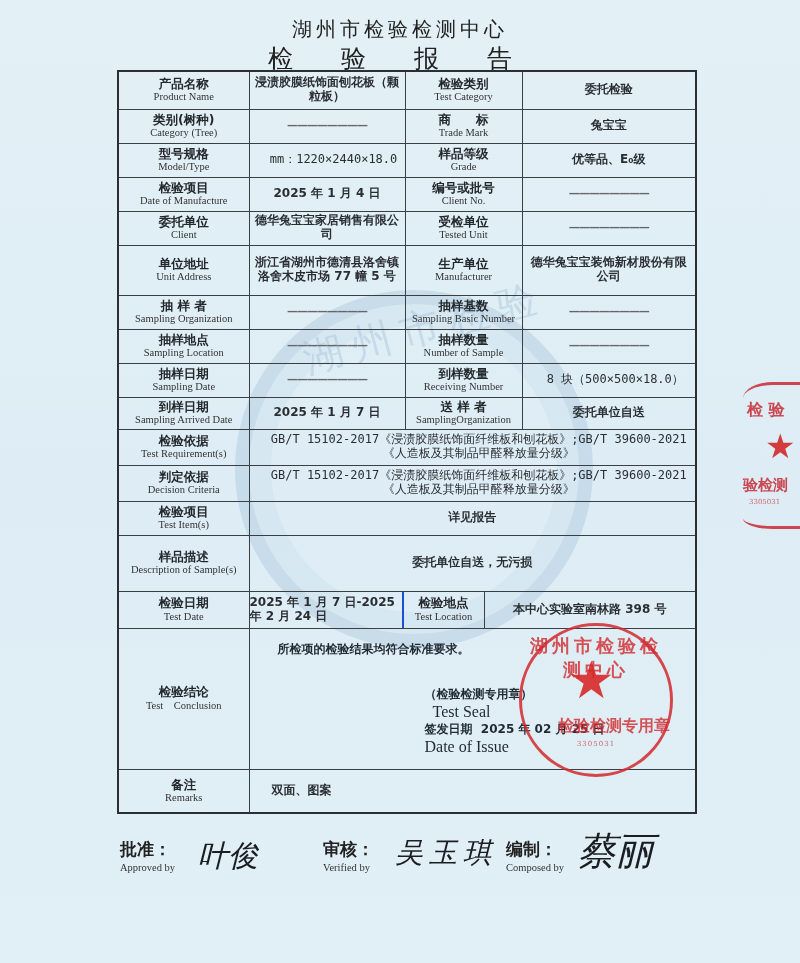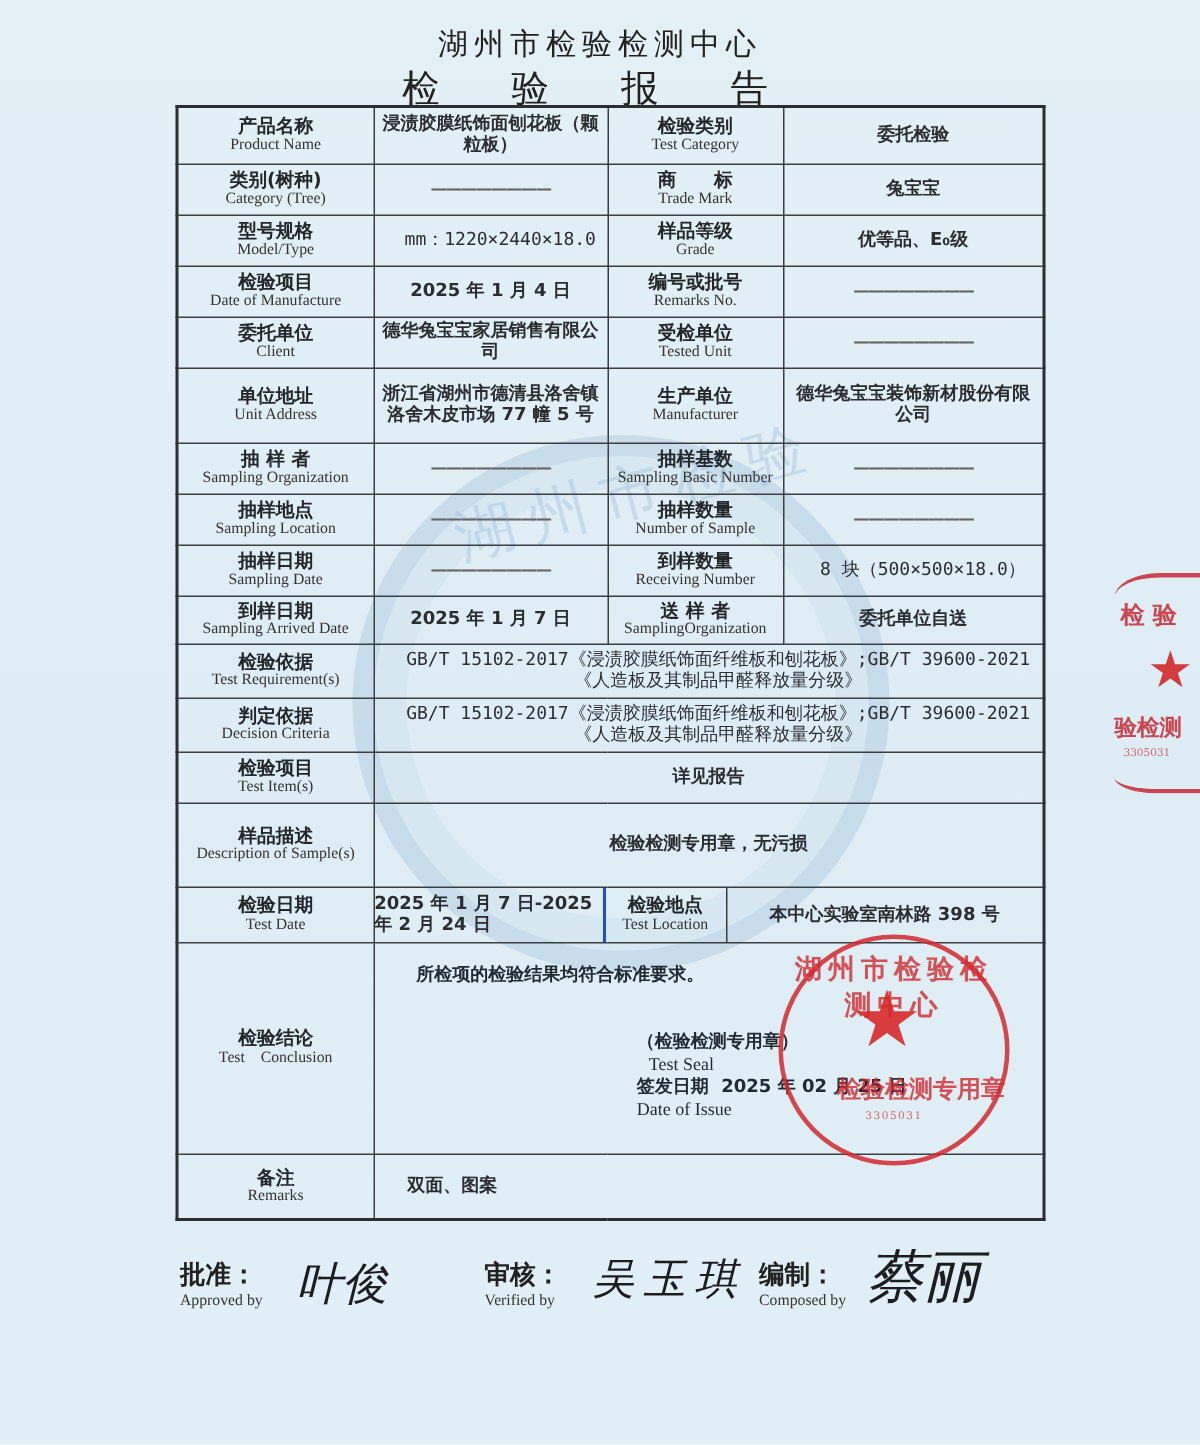--- a/index.html
+++ b/index.html
@@ -41,21 +41,21 @@
   .val { font-family: "DejaVu Sans", sans-serif; font-size: 12px; font-weight: bold; color: #2a2e33; }
   .val.mono { font-family: "DejaVu Sans Mono", monospace; font-weight: normal; font-size: 12px; padding-left: 16px; }
   .val.left { text-align: left; }
   .dash { color: #666; letter-spacing: -1px; font-size: 11px; }
   .thick-top td { border-top: 2px solid #2b2f33; }
 
   .conclusion-cell { position: relative; height: 138px; text-align: left !important; }
   .conc-text { position: absolute; left: 28px; top: 14px; font-family: "DejaVu Sans", sans-serif; font-size: 12px; font-weight: bold; }
   .seal-block { position: absolute; left: 175px; top: 58px; font-size: 12px; line-height: 1.25; }
   .seal-block .cn { font-family: "DejaVu Sans", sans-serif; font-weight: bold; }
-  .seal-block .en { font-family: "Liberation Serif", serif; font-size: 12px; }
+  .seal-block .en { font-family: "Liberation Serif", serif; font-size: 16px; }
 
   .stamp {
     position: absolute; left: 519px; top: 623px; width: 148px; height: 148px;
     border-radius: 50%; border: 3px solid rgba(210,40,45,0.85);
     pointer-events: none;
   }
   .stamp .arc { position: absolute; left: 0; top: 8px; width: 148px; text-align: center; color: rgba(210,40,45,0.8); font-family: "DejaVu Sans", sans-serif; font-size: 18px; font-weight: bold; letter-spacing: 4px; }
   .stamp .star { position: absolute; left: 46px; top: 28px; font-size: 52px; color: rgba(215,40,40,0.9); line-height: 1; }
   .stamp .bottom { position: absolute; left: 0; top: 90px; width: 148px; text-align: right; color: rgba(210,40,45,0.8); font-family: "DejaVu Sans", sans-serif; font-size: 16px; font-weight: bold; }
   .stamp .code { position: absolute; left: 0; top: 114px; width: 148px; text-align: center; color: rgba(210,40,45,0.7); font-size: 7px; letter-spacing: 1px; }
@@ -129,21 +129,21 @@
     <td class="val">优等品、E₀级</td>
   </tr>
   <tr style="height:34px">
     <td>
           <span class="lbl-cn">检验项目</span>
           <span class="lbl-en">Date of Manufacture</span>
         </td>
     <td class="val">2025 年 1 月 4 日</td>
     <td>
           <span class="lbl-cn">编号或批号</span>
-          <span class="lbl-en">Remarks No.</span>
+          <span class="lbl-en">Client No.</span>
         </td>
     <td class="val dash">————————</td>
   </tr>
   <tr style="height:34px">
     <td>
           <span class="lbl-cn">委托单位</span>
           <span class="lbl-en">Client</span>
         </td>
     <td class="val">德华兔宝宝家居销售有限公司</td>
     <td>
@@ -233,21 +233,21 @@
           <span class="lbl-cn">检验项目</span>
           <span class="lbl-en">Test Item(s)</span>
         </td>
     <td colspan="3" class="val">详见报告</td>
   </tr>
   <tr style="height:56px">
     <td>
           <span class="lbl-cn">样品描述</span>
           <span class="lbl-en">Description of Sample(s)</span>
         </td>
-    <td colspan="3" class="val">检验检测专用章，无污损</td>
+    <td colspan="3" class="val">委托单位自送，无污损</td>
   </tr>
   <tr style="height:36px">
     <td>
           <span class="lbl-cn">检验日期</span>
           <span class="lbl-en">Test Date</span>
         </td>
     <td colspan="3" style="padding:0">
       <div style="display:flex; height:36px; align-items:stretch;">
         <div class="val" style="width:152px; display:flex; align-items:center; justify-content:center; text-align:left; border-right:2px solid #1d4ed8;">2025 年 1 月 7 日-2025 年 2 月 24 日</div>
         <div style="width:80px; display:flex; flex-direction:column; align-items:center; justify-content:center; border-right:1px solid #3a3f44;">

